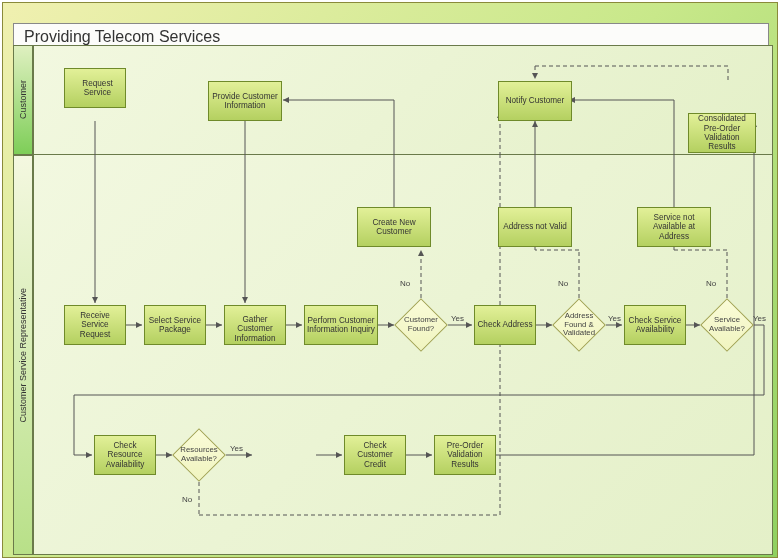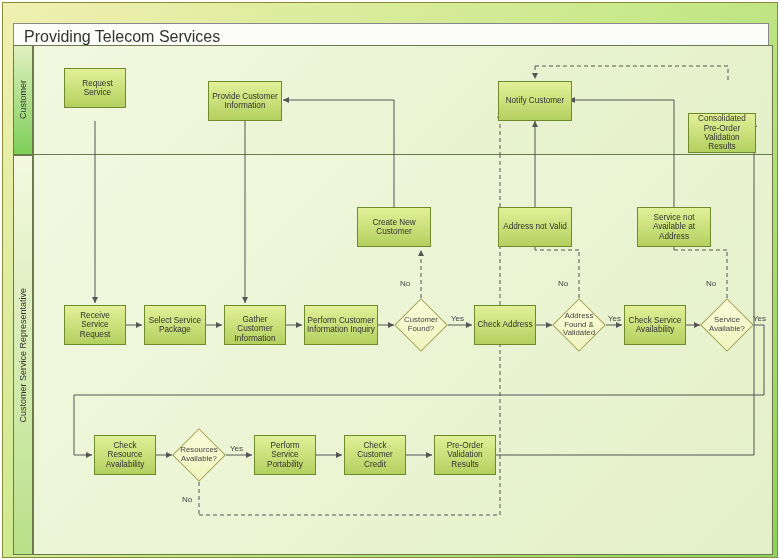--- a/index.html
+++ b/index.html
@@ -283,23 +283,20 @@
           <div class="diamond-label">Service Available?</div>
       </div>
 
       <div class="task" style="left:60px; top:280px;">
           <span>Check Resource Availability</span>
         </div>
       <div class="diamond" style="left:138px; top:273px;">
         <div class="diamond-shape"></div>
           <div class="diamond-label">Resources Available?</div>
       </div>
-      <div class="task" style="left:220px; top:280px;">
-          <span>Perform Service Portability</span>
-        </div>
       <div class="task" style="left:310px; top:280px;">
           <span>Check Customer Credit</span>
         </div>
       <div class="task" style="left:400px; top:280px;">
           <span>Pre-Order Validation Results</span>
         </div>
 
       <div class="edge-label" style="left:417px; top:159px;">Yes</div>
       <div class="edge-label" style="left:366px; top:124px;">No</div>
       <div class="edge-label" style="left:574px; top:159px;">Yes</div>

